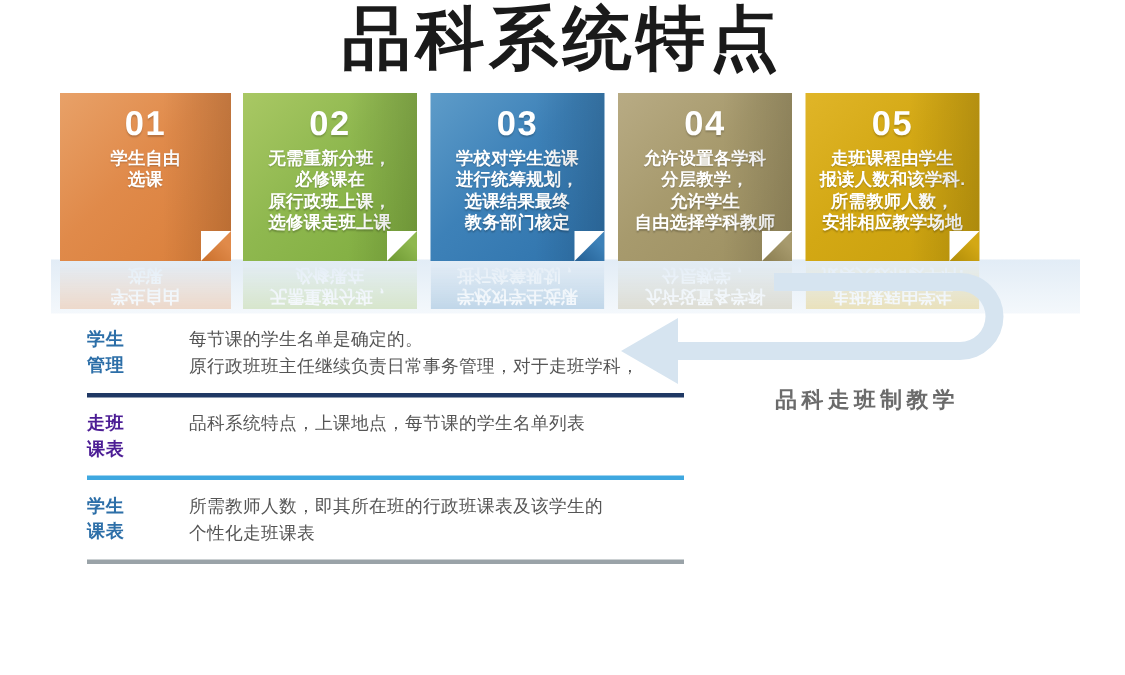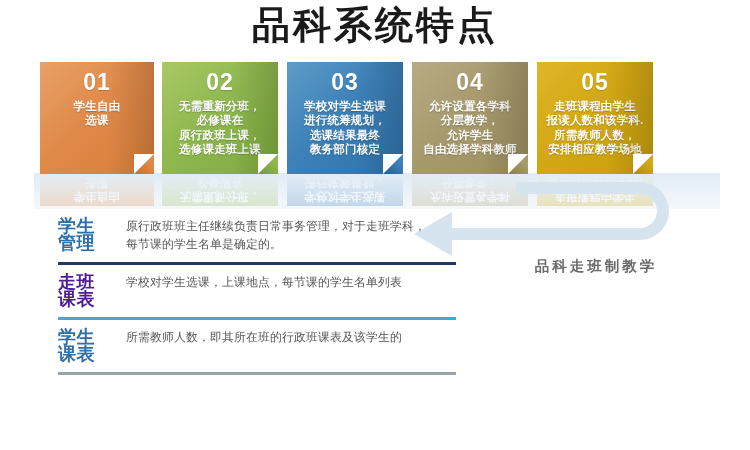--- a/index.html
+++ b/index.html
@@ -15,21 +15,21 @@
     width: 750px; height: 450px;
     background: #ffffff;
   }
 
   
   #page-title {
     position: absolute;
     left: 0; top: 2px;
     width: 750px;
     text-align: center;
-    font-size: 38px;
+    font-size: 46px;
     font-weight: bold;
     color: #1a1a1a;
     letter-spacing: 3px;
     line-height: 46px;
   }
 
   
   #cards {
     position: absolute;
     left: 40px; top: 62px;
@@ -132,21 +132,21 @@
   }
 
   
   #arrow-wrap {
     position: absolute;
     left: 408px; top: 182px;
     width: 292px; height: 112px;
   }
   #arrow-label {
     position: absolute;
-    left: 88px; top: 75px;
+    left: 70px; top: 75px;
     width: 200px;
     text-align: center;
     font-size: 14.5px;
     font-weight: bold;
     color: #6b6b6b;
     letter-spacing: 3px;
     text-shadow: 0 1px 0 #ffffff;
     white-space: nowrap;
   }
 
@@ -158,21 +158,21 @@
   }
   .trow {
     position: relative;
     display: flex;
     align-items: flex-start;
     padding: 9px 0 9px 0;
   }
   .tlabel {
     width: 62px;
     flex: none;
-    font-size: 18px;
+    font-size: 12px;
     font-weight: bold;
     line-height: 17px;
     letter-spacing: .5px;
   }
   .tlabel.dark  { color: #2d6fa8; }
   .tlabel.light { color: #4c1d95; }
   .tbody {
     flex: 1;
     font-size: 11.8px;
     line-height: 17.5px;
@@ -334,40 +334,41 @@
     <div id="arrow-label">品科走班制教学</div>
   </div>
 
   <div id="table">
       <div class="trow">
         <div class="tlabel dark">
           <div>学生</div>
           <div>管理</div>
         </div>
         <div class="tbody">
+          <div>每节课的学生名单是确定的。</div>
           <div>原行政班班主任继续负责日常事务管理，对于走班学科，</div>
-          <div>每节课的学生名单是确定的。</div>
         </div>
       </div>
       <div class="divider navy"></div>
       <div class="trow">
         <div class="tlabel light">
           <div>走班</div>
           <div>课表</div>
         </div>
         <div class="tbody">
-          <div>学校对学生选课，上课地点，每节课的学生名单列表</div>
+          <div>品科系统特点，上课地点，每节课的学生名单列表</div>
         </div>
       </div>
       <div class="divider blue"></div>
       <div class="trow">
         <div class="tlabel dark">
           <div>学生</div>
           <div>课表</div>
         </div>
         <div class="tbody">
           <div>所需教师人数，即其所在班的行政班课表及该学生的</div>
+          <div>个性化走班课表</div>
         </div>
       </div>
       <div class="divider gray"></div>
     </div>
 
 </div>
 
 </body></html>

